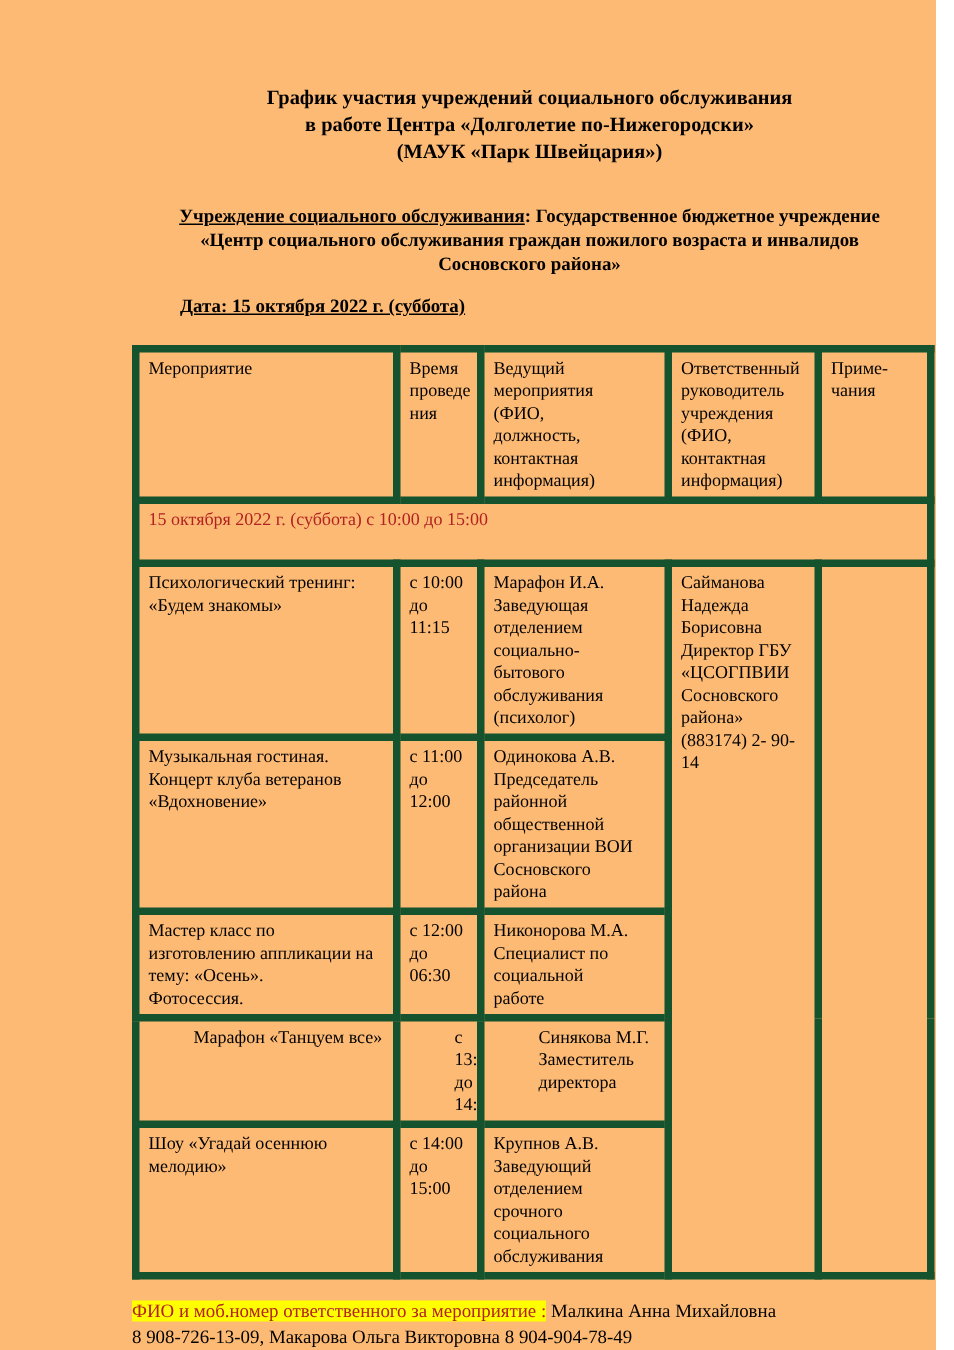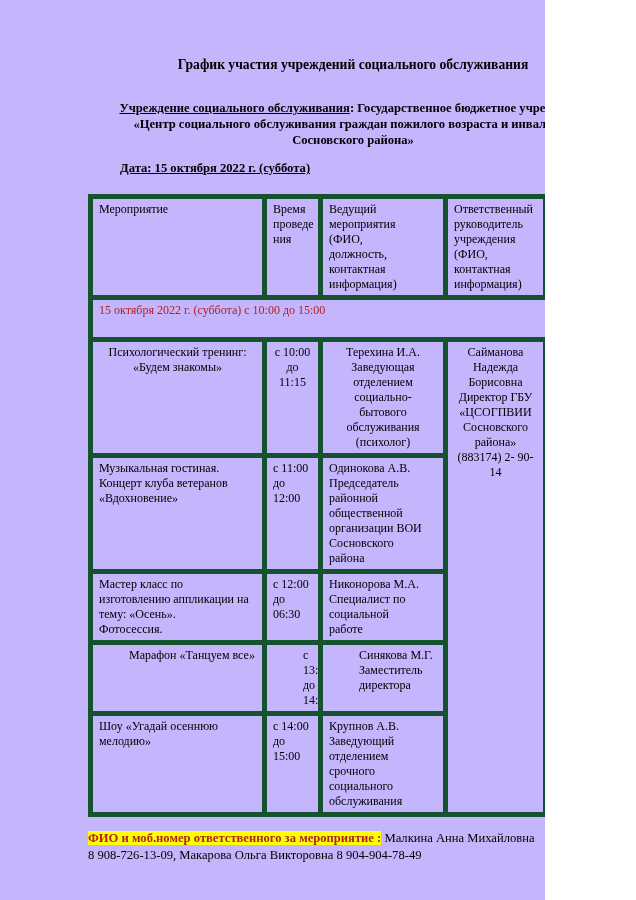--- a/index.html
+++ b/index.html
@@ -1,20 +1,20 @@
 <!DOCTYPE html>
 <html><head>
 <meta charset="utf-8">
 <style>
   html, body { margin: 0; padding: 0; background: #ffffff; }
   .page {
     position: relative;
-    width: 545px;
+    width: 624px;
     height: 900px;
-    background: #c4b5fd;
+    background: #fdba74;
     font-family: "Liberation Serif", "DejaVu Serif", serif;
     color: #000000;
     overflow: hidden;
     box-sizing: border-box;
     padding: 56px 18px 0 88px;
   }
   .content { width: 530px; }
 
   .title-block {
     text-align: center;
@@ -65,47 +65,49 @@
   }
   td.date-row {
     color: #b22222;
     font-weight: bold;
     text-align: center;
     font-size: 12px;
     height: 42px;
     vertical-align: middle;
     white-space: normal;
   }
-  tr.r1 > td { height: 106px; text-align: center; }
+  tr.r1 > td { height: 106px; }
   tr.r2 > td { height: 105px; }
   tr.r3 > td { height: 64px; }
   tr.r4 > td { height: 43px; padding-left: 36px; }
   tr.r5 > td { height: 85px; }
   td.responsible { padding-top: 58px; font-family: Liberation Serif, serif; }
 
   .footer {
     margin-top: 13px;
     font-size: 12.6px;
     line-height: 17px;
   }
   .footer .rest { white-space: pre-line; }
   .hl {
     background: #ffff00;
     color: #b22222;
-    font-weight: bold;
+    font-weight: normal;
   }
 </style>
 </head>
 <body>
 
 <div class="page">
   <div class="content">
 
     <div class="title-block">
       <div>График участия учреждений социального обслуживания</div>
+      <div>в работе Центра «Долголетие по-Нижегородски»</div>
+      <div>(МАУК «Парк Швейцария»)</div>
     </div>
 
     <div class="para institution"><span class="u">Учреждение социального обслуживания</span><span>: </span><span>Государственное бюджетное учреждение
 «Центр социального обслуживания граждан пожилого возраста и инвалидов
 Сосновского района»</span></div>
 
     <div class="date-line">Дата: 15 октября 2022 г. (суббота)</div>
 
     <table class="schedule">
       <colgroup>
@@ -137,21 +139,21 @@
 чания</th>
       </tr>
       <tr>
         <td class="date-row" colspan="5">15 октября 2022 г. (суббота) с 10:00 до 15:00</td>
       </tr>
       <tr class="r1">
         <td>Психологический тренинг:
 «Будем знакомы»</td>
         <td>с 10:00
 до 11:15</td>
-        <td>Терехина И.А.
+        <td>Марафон И.А.
 Заведующая
 отделением
 социально-
 бытового
 обслуживания
 (психолог)</td>
         <td class="responsible" rowspan="5">Сайманова
 Надежда
 Борисовна
 Директор ГБУ

